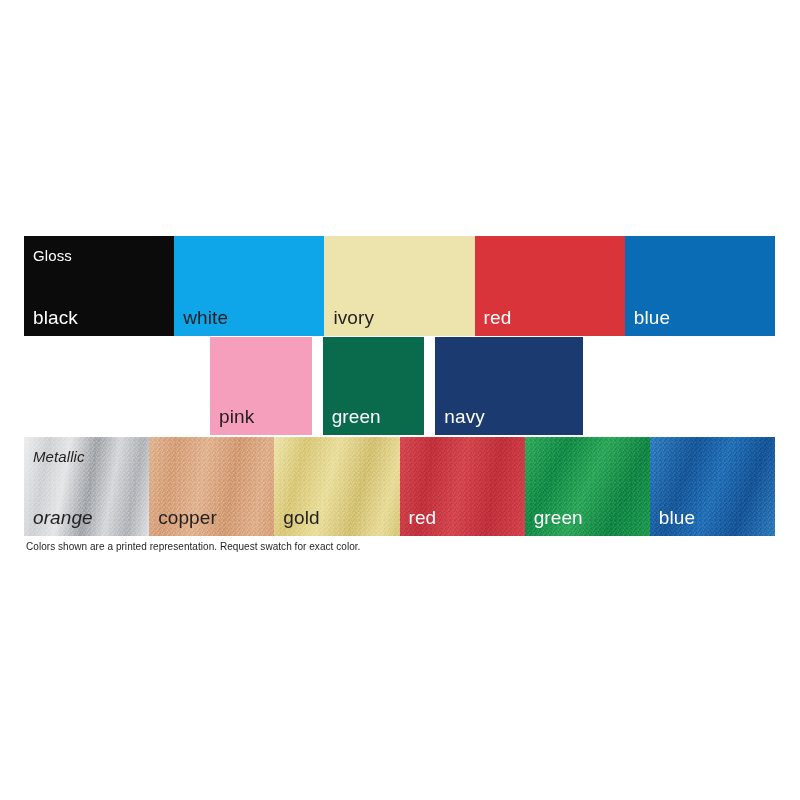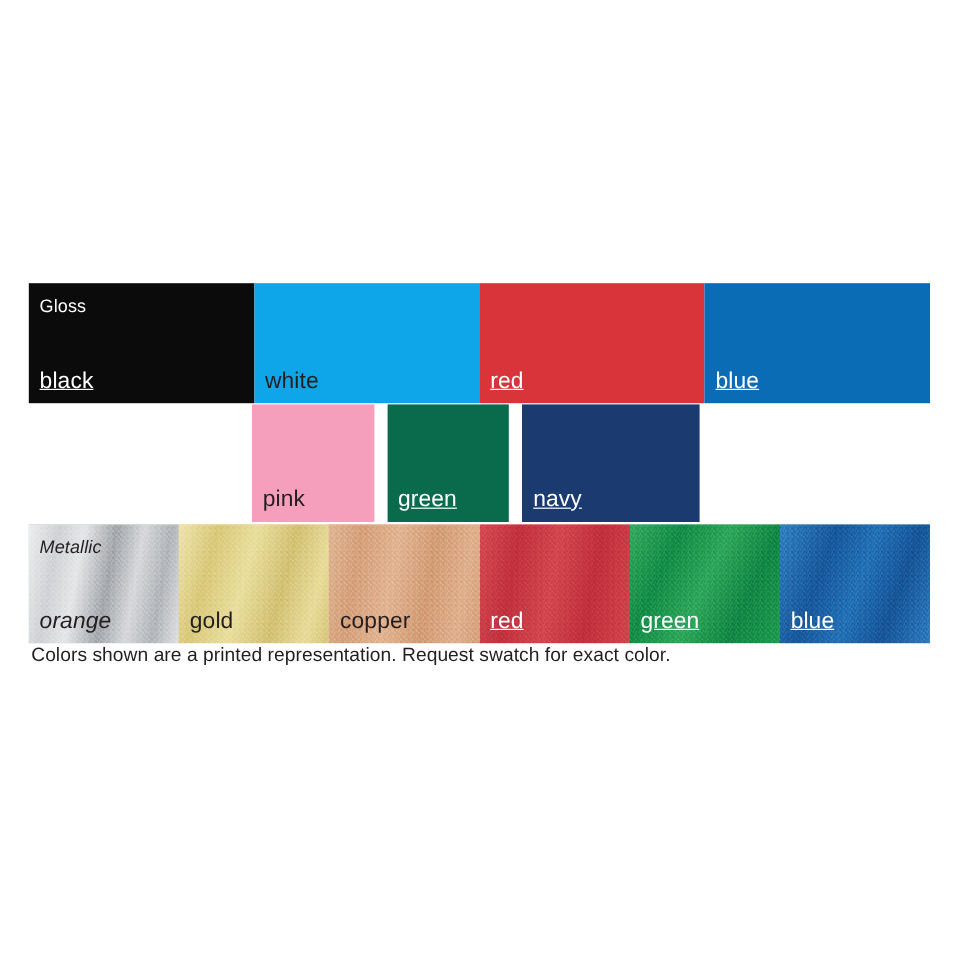--- a/index.html
+++ b/index.html
@@ -43,21 +43,21 @@
   .swatch-label {
     position: absolute;
     left: 9px;
     bottom: 8px;
     font-size: 19px;
     line-height: 20px;
     letter-spacing: 0.1px;
     white-space: nowrap;
   }
   .label-dark  { color: #231f20; }
-  .label-light { color: #ffffff; text-decoration: underline; }
+  .label-light { color: #ffffff; }
 
   .group-title {
     position: absolute;
     left: 9px;
     top: 9px;
     font-size: 15px;
     line-height: 22px;
     letter-spacing: 0.1px;
     white-space: nowrap;
   }
@@ -85,21 +85,21 @@
         rgba(255,255,255,0.06) 2px, rgba(255,255,255,0.06) 3px);
     background-size: 5px 5px, 4px 4px;
     mix-blend-mode: overlay;
   }
 
   
   #caption {
     position: absolute;
     left: 26px;
     top: 538px;
-    font-size: 16px;
+    font-size: 10px;
     line-height: 18px;
     letter-spacing: 0.05px;
     color: #231f20;
     white-space: nowrap;
   }
 </style>
 </head>
 <body>
 
 <div id="swatch-chart">
@@ -108,20 +108,23 @@
 
     <div class="swatch" style="background:#0b0b0b;">
       <span class="group-title" style="color:#ffffff;">Gloss</span>
       <span class="swatch-label label-light">black</span>
     </div>
 
     <div class="swatch" style="background:#0ea5e9;">
       <span class="swatch-label label-dark">white</span>
     </div>
 
+    <div class="swatch" style="background:#ede4ad;">
+      <span class="swatch-label label-dark">ivory</span>
+    </div>
 
     <div class="swatch" style="background:#d8343a;">
       <span class="swatch-label label-light">red</span>
     </div>
 
     <div class="swatch" style="background:#0a6cb4;">
       <span class="swatch-label label-light">blue</span>
     </div>
 
 
@@ -153,46 +156,46 @@
                 rgba(255,255,255,0.62) 33%,
                 rgba(120,124,130,0.38) 52%,
                 rgba(255,255,255,0.40) 68%,
                 rgba(150,154,160,0.30) 84%,
                 rgba(255,255,255,0.55) 100%);"></span>
       <span class="metal-grain"></span>
       <span class="group-title" style="color:#231f20;">Metallic</span>
       <span class="swatch-label label-dark">orange</span>
     </div>
 
+    <div class="swatch" style="background:#d79e78;">
+      <span class="metal-sheen" style="background:
+              linear-gradient(100deg,
+                rgba(232,206,170,0.45) 0%,
+                rgba(205,152,112,0.35) 20%,
+                rgba(240,206,172,0.40) 42%,
+                rgba(198,142,100,0.38) 64%,
+                rgba(236,200,164,0.34) 85%,
+                rgba(206,150,110,0.34) 100%);"></span>
+      <span class="metal-grain"></span>
+      <span class="swatch-label label-dark">copper</span>
+    </div>
+
     <div class="swatch" style="background:#d9c878;">
       <span class="metal-sheen" style="background:
               linear-gradient(105deg,
                 rgba(255,252,212,0.55) 0%,
                 rgba(213,195,110,0.35) 22%,
                 rgba(255,250,200,0.42) 44%,
                 rgba(196,176,95,0.40) 66%,
                 rgba(255,248,198,0.38) 86%,
                 rgba(205,186,104,0.35) 100%);"></span>
       <span class="metal-grain"></span>
       <span class="swatch-label label-dark">gold</span>
     </div>
 
-    <div class="swatch" style="background:#d79e78;">
-      <span class="metal-sheen" style="background:
-              linear-gradient(100deg,
-                rgba(232,206,170,0.45) 0%,
-                rgba(205,152,112,0.35) 20%,
-                rgba(240,206,172,0.40) 42%,
-                rgba(198,142,100,0.38) 64%,
-                rgba(236,200,164,0.34) 85%,
-                rgba(206,150,110,0.34) 100%);"></span>
-      <span class="metal-grain"></span>
-      <span class="swatch-label label-dark">copper</span>
-    </div>
-
     <div class="swatch" style="background:#cc3540;">
       <span class="metal-sheen" style="background:
               linear-gradient(100deg,
                 rgba(228,110,110,0.32) 0%,
                 rgba(150,30,42,0.26) 24%,
                 rgba(226,108,108,0.26) 48%,
                 rgba(150,28,40,0.28) 72%,
                 rgba(224,104,104,0.24) 100%);"></span>
       <span class="metal-grain"></span>
       <span class="swatch-label label-light">red</span>

